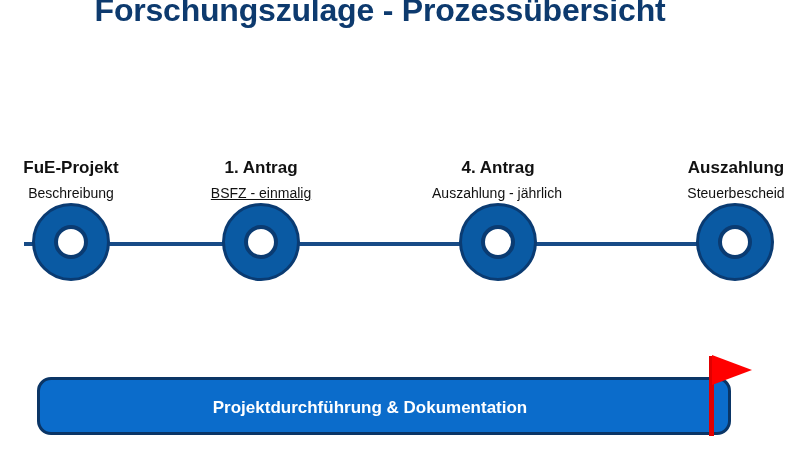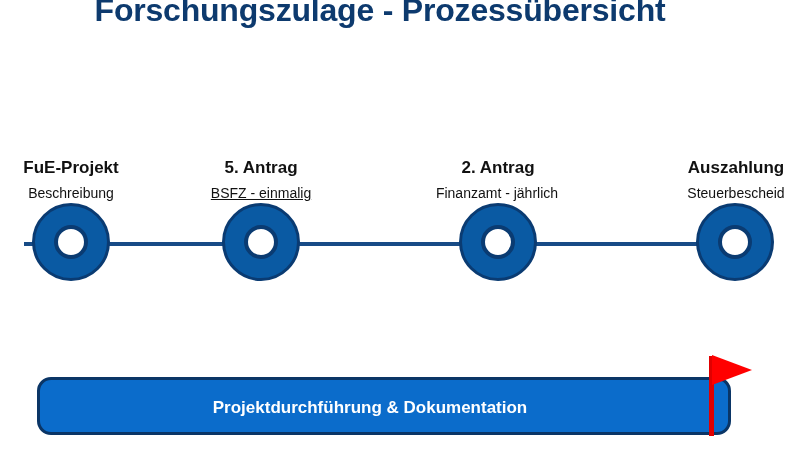--- a/index.html
+++ b/index.html
@@ -38,30 +38,30 @@
 
 <div>
   <div class="step-title" style="left:-29px;">FuE-Projekt</div>
   <div class="step-sub" style="left:-29px;">Beschreibung</div>
   <div class="node" style="left:32px;">
       <div class="node-hole"></div>
     </div>
 </div>
 
 <div>
-  <div class="step-title" style="left:161px;">5. Antrag</div>
+  <div class="step-title" style="left:161px;">1. Antrag</div>
   <div class="step-sub" style="left:161px;text-decoration:underline;">BSFZ - einmalig</div>
   <div class="node" style="left:222px;">
       <div class="node-hole"></div>
     </div>
 </div>
 
 <div>
-  <div class="step-title" style="left:398px;">2. Antrag</div>
-  <div class="step-sub" style="left:397px;">Finanzamt - jährlich</div>
+  <div class="step-title" style="left:398px;">4. Antrag</div>
+  <div class="step-sub" style="left:397px;">Auszahlung - jährlich</div>
   <div class="node" style="left:459px;">
       <div class="node-hole"></div>
     </div>
 </div>
 
 <div>
   <div class="step-title" style="left:636px;">Auszahlung</div>
   <div class="step-sub" style="left:636px;">Steuerbescheid</div>
   <div class="node" style="left:696px;">
       <div class="node-hole"></div>

